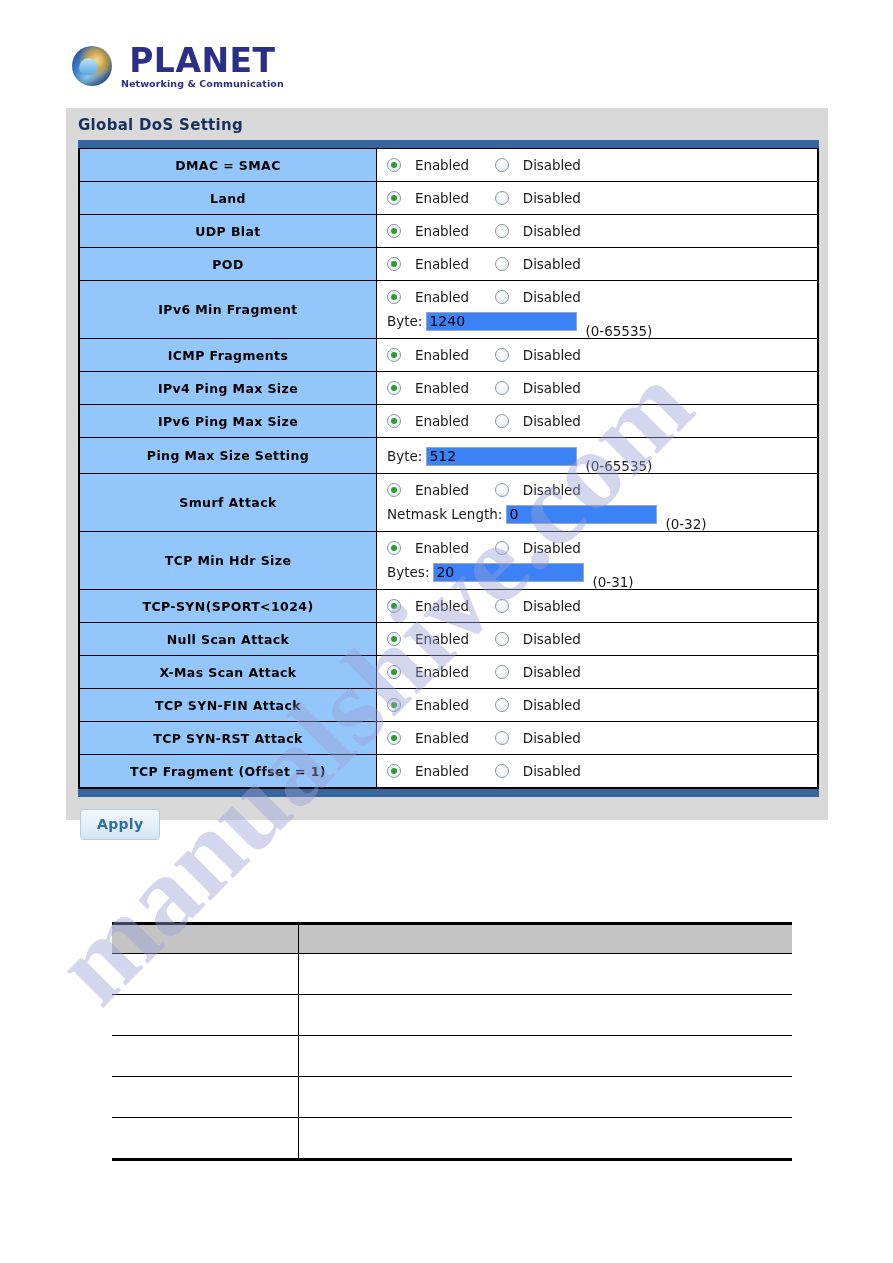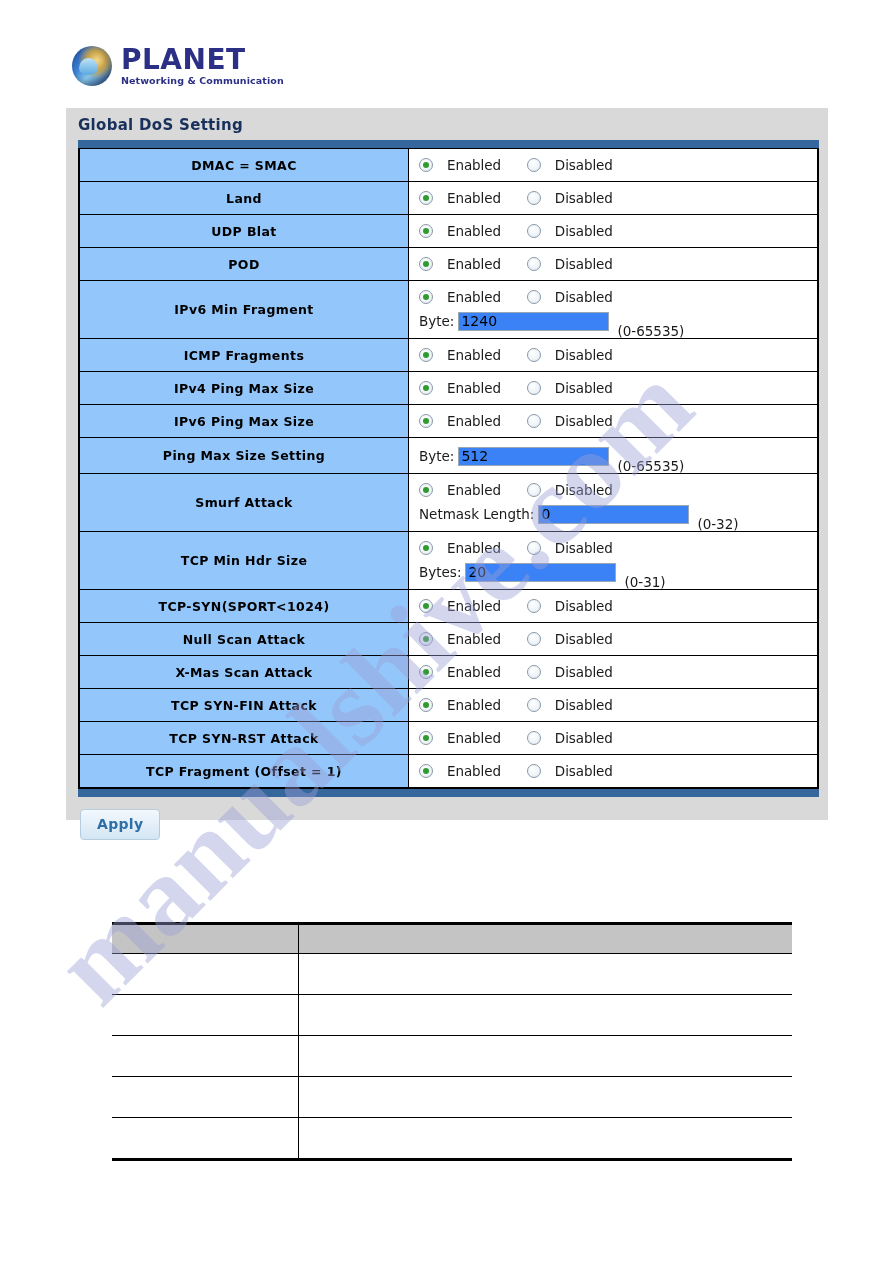--- a/index.html
+++ b/index.html
@@ -51,22 +51,23 @@
     position:relative;flex:0 0 auto;
   }
   .logo-globe:after{
     content:"";position:absolute;left:7px;top:12px;
     width:19px;height:17px;border-radius:50% 50% 50% 50%/60% 60% 40% 40%;
     background:linear-gradient(180deg,#bfe3f7,#5aa9e0);
   }
   .logo-text{margin-left:9px;line-height:1;}
   .logo-planet{
     font-family:"DejaVu Sans", sans-serif;
-    font-weight:bold;font-size:28px;letter-spacing:.5px;
+    font-weight:bold;font-size:33px;letter-spacing:.5px;
     color:#2b2f86;
+    text-align:center;
   }
   .logo-sub{
     font-family:"DejaVu Sans", sans-serif;
     font-weight:bold;font-size:9.5px;letter-spacing:.1px;
     color:#2b2f86;margin-top:2px;
   }
 
   
   .panel{
     position:absolute;left:66px;top:108px;
@@ -106,21 +107,21 @@
     vertical-align:middle;
   }
   td.lbl{
     width:288px;
     background:#93c7fb;
     text-align:center;
     font-size:12.5px;
     font-weight:bold;
     color:#000;
     letter-spacing:.4px;
-    padding:6px 20px;
+    padding:6px 4px;
   }
   td.val{
     background:#ffffff;
     padding:5px 0 5px 10px;
     font-size:13px;
     color:#000;
   }
   .radio-line{
     display:flex;align-items:center;
     height:22px;

